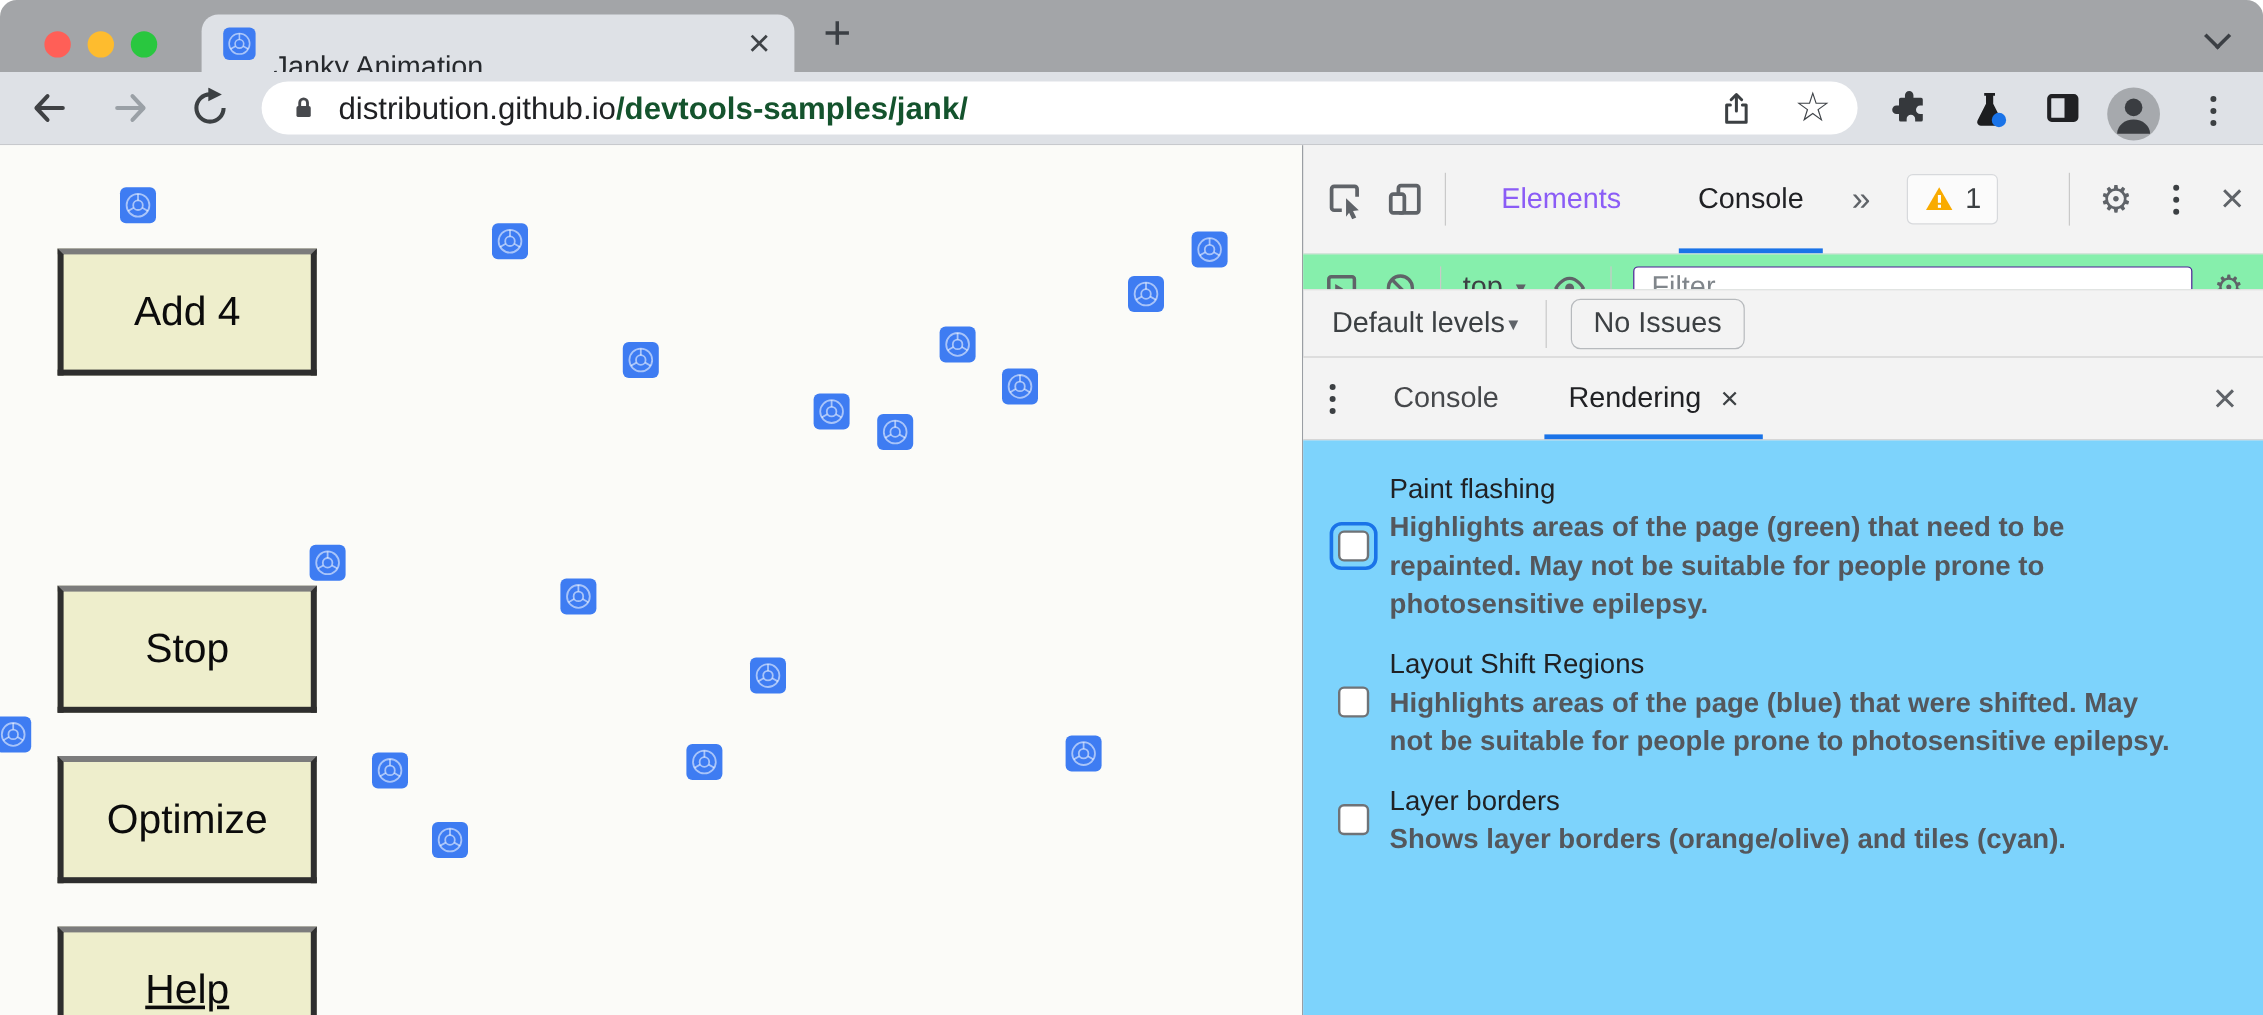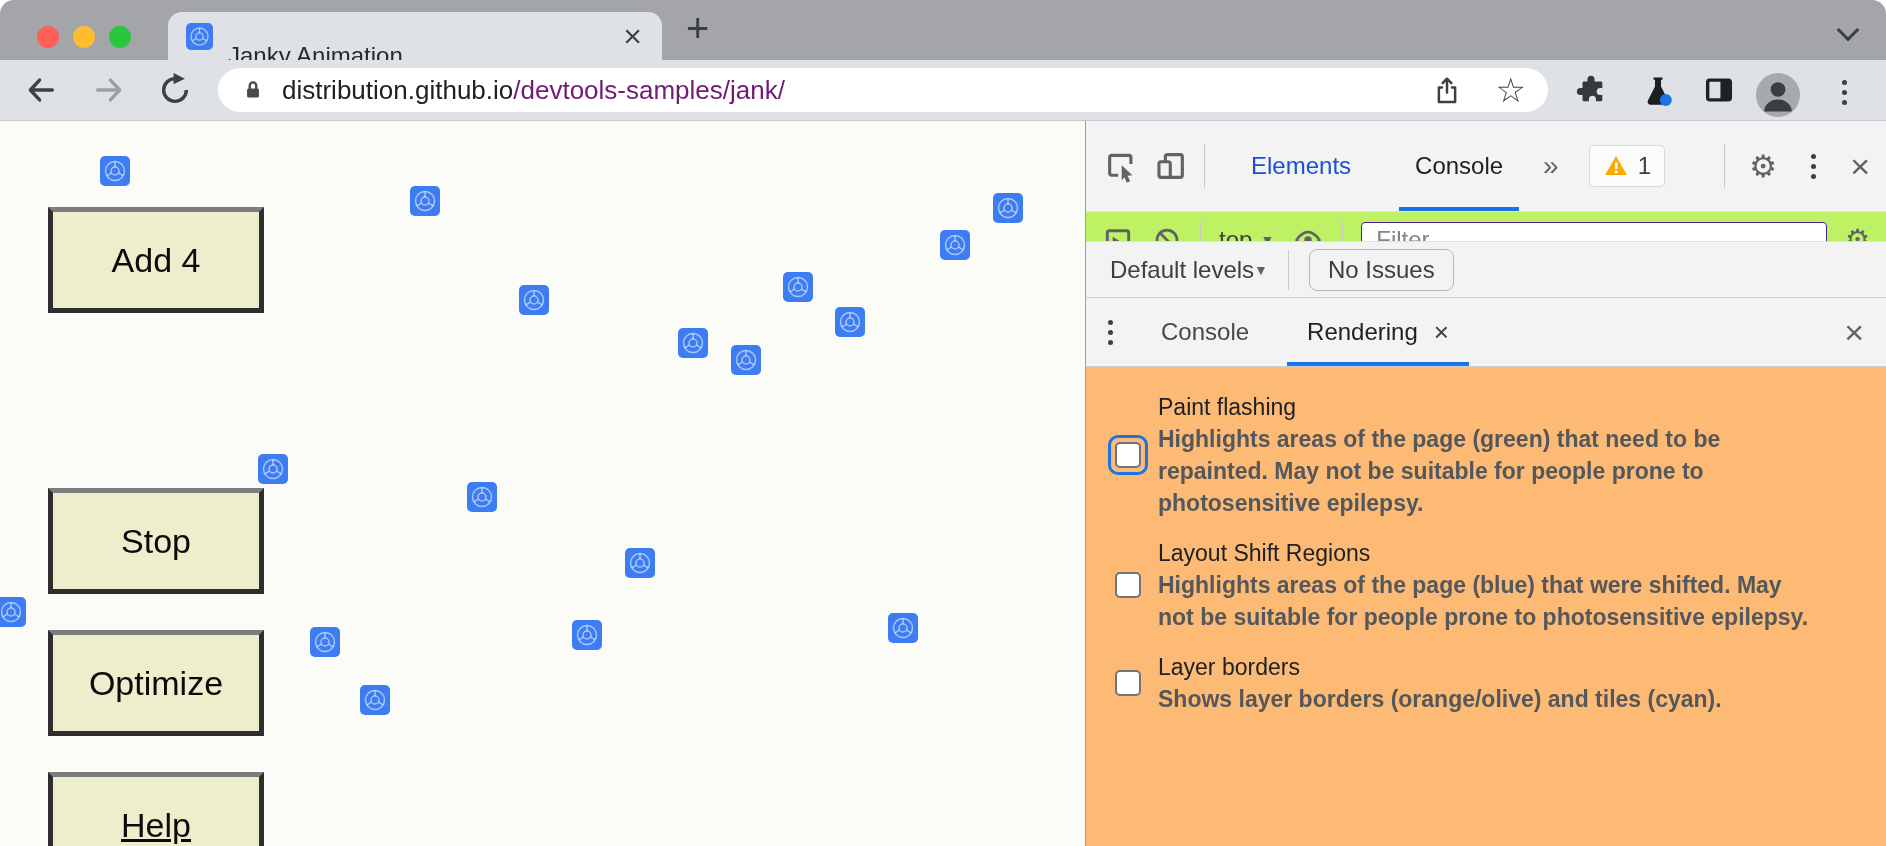--- a/index.html
+++ b/index.html
@@ -18,65 +18,65 @@
   .tab-title { font-size:24px; color:#26292d; margin-left:15px; flex:1; white-space:nowrap;margin-top:40px; }
   .tab-close { font-size:32px; color:#3f4347; line-height:1; margin-right:2px; cursor:default; }
   .newtab { position:absolute; left:686px; top:6px; font-size:40px; font-weight:300; color:#3b3f44; }
   .strip-chev { position:absolute; right:30px; top:22px; width:16px; height:16px; border-right:3px solid #3b3f44; border-bottom:3px solid #3b3f44; transform:rotate(45deg); }
 
   
   .toolbar { position:absolute; top:60px; left:0; width:100%; height:61px; background:#dee1e6; border-bottom:1px solid #c7c9cd; }
   .navicon { position:absolute; top:13px; width:34px; height:34px; }
   .omnibox { position:absolute; left:218px; top:8px; width:1330px; height:44px; background:#ffffff; border-radius:22px; display:flex; align-items:center; padding:0 22px; }
   .urltext { font-size:26px; margin-left:16px; color:#202124; white-space:nowrap; }
-  .urltext .path { color:#701a75; }
+  .urltext .path { color:#14532d;font-weight:bold; }
   .omni-right { margin-left:auto; display:flex; align-items:center; gap:34px; }
   .tb-right { position:absolute; top:13px; display:flex; align-items:center; }
   .avatar { width:44px; height:44px; border-radius:50%; background:#a6a9ad; display:flex; align-items:center; justify-content:center; overflow:hidden; }
   .dotsv { display:flex; flex-direction:column; gap:5px; }
   .dotsv i { width:5px; height:5px; border-radius:50%; background:#3c4043; }
 
   
   .page { position:absolute; left:0; top:121px; width:1085px; height:725px; background:#fbfbf8; overflow:hidden; }
   .pbtn { position:absolute; left:48px; width:216px; height:106px; background:#eeeecc; border:5px solid #2e2e2e; border-top-color:#7c7c7c; display:flex; align-items:center; justify-content:center; font-size:34px; color:#0b0b0b; }
   .pbtn .underlined { text-decoration:underline; }
   .sprite { position:absolute; width:30px; height:30px; background:#3e7cf2; border-radius:5px; }
 
   
   .devtools { position:absolute; left:1085px; top:121px; width:801px; height:725px; background:#f3f3f3; border-left:1px solid #9a9ea3; display:flex; flex-direction:column; }
   .vsep { width:1px; height:44px; background:#c9c9c9; flex:none; }
   .dt-tabrow { height:90px; flex:none; display:flex; align-items:center; padding:0 16px 0 18px; gap:16px; }
-  .dt-tab { position:relative; height:100%; display:flex; align-items:center; padding:0 24px; font-size:24px; color:#1d4ed8; }
+  .dt-tab { position:relative; height:100%; display:flex; align-items:center; padding:0 24px; font-size:24px; color:#8b5cf6; }
   .dt-tab.active { color:#202124; }
   .dt-tab.active::after { content:""; position:absolute; left:8px; right:8px; bottom:0; height:4px; background:#1a73e8; }
   .chev2 { font-size:28px; color:#5f6368; }
   .warnbadge { display:flex; align-items:center; gap:9px; border:1px solid #d7d9dc; background:#fbfbfb; border-radius:5px; padding:6px 13px; margin-left:14px; }
   .warnbadge span { font-size:24px; color:#3c4043; }
   .tabrow-right { margin-left:auto; display:flex; align-items:center; gap:24px; }
   .gear { font-size:31px; color:#5f6368; line-height:1; }
   .xclose { font-size:34px; color:#5f6368; line-height:1; }
 
-  .dt-cliprow { height:30px; flex:none; overflow:hidden; border-top:1px solid #e2e2e2; background:#bef264; }
+  .dt-cliprow { height:30px; flex:none; overflow:hidden; border-top:1px solid #e2e2e2; background:#86efac; }
   .dt-cliprow .inner { height:56px; display:flex; align-items:center; padding:0 16px; gap:18px; }
   .ctx { font-size:24px; color:#3c4043; display:flex; align-items:center; gap:8px; }
   .caret { font-size:14px; color:#5f6368; }
   .filterbox { flex:1; height:36px; background:#fff; border:1px solid #4c1d95; border-radius:4px; display:flex; align-items:center; padding:0 14px; font-size:24px; color:#80868b; }
 
   .dt-levels { height:56px; flex:none; border-top:1px solid #e0e0e0; display:flex; align-items:center; padding:0 24px; font-size:24px; color:#3c4043; }
   .levsep { width:1px; height:40px; background:#c9c9c9; margin:0 20px; }
   .noissues { border:1px solid #b7babd; border-radius:8px; padding:6px 18px; font-size:24px; color:#3c4043; background:transparent; }
 
   .dt-drawerhead { height:70px; flex:none; border-top:1px solid #cfcfcf; border-bottom:1px solid #cfcfcf; background:#f3f3f3; display:flex; align-items:center; padding:0 22px; }
   .drawer-tab { position:relative; height:100%; display:flex; align-items:center; gap:16px; padding:0 22px; font-size:24px; color:#46484b; }
   .drawer-tab.active { color:#202124; }
   .drawer-tab.active::after { content:""; position:absolute; left:2px; right:2px; bottom:0; height:4px; background:#1a73e8; }
   .drawer-tab .tclose { font-size:26px; color:#3c4043; }
   .drawer-x { margin-left:auto; font-size:34px; color:#5f6368; }
 
-  .dt-body { flex:1; background:#fdba74; padding:24px 26px 0 22px; overflow:hidden; }
+  .dt-body { flex:1; background:#7dd3fc; padding:24px 26px 0 22px; overflow:hidden; }
   .rsection { display:flex; align-items:center; margin-bottom:18px; }
   .cbwrap { flex:none; width:40px; height:40px; border:3px solid transparent; border-radius:10px; display:flex; align-items:center; justify-content:center; margin-right:10px; }
   .cbwrap.focused { border-color:#1a73e8; }
   .rcb { appearance:none; -webkit-appearance:none; width:26px; height:26px; border:2px solid #6f7377; border-radius:5px; background:#fff; margin:0; }
   .rtext { max-width:712px; }
   .rtitle { font-size:23px; line-height:32px; color:#202124; }
   .rdesc { font-size:23px; line-height:32px; color:#54575c; white-space:pre-line;font-weight:bold; }
 </style>
 </head>
 <body>

